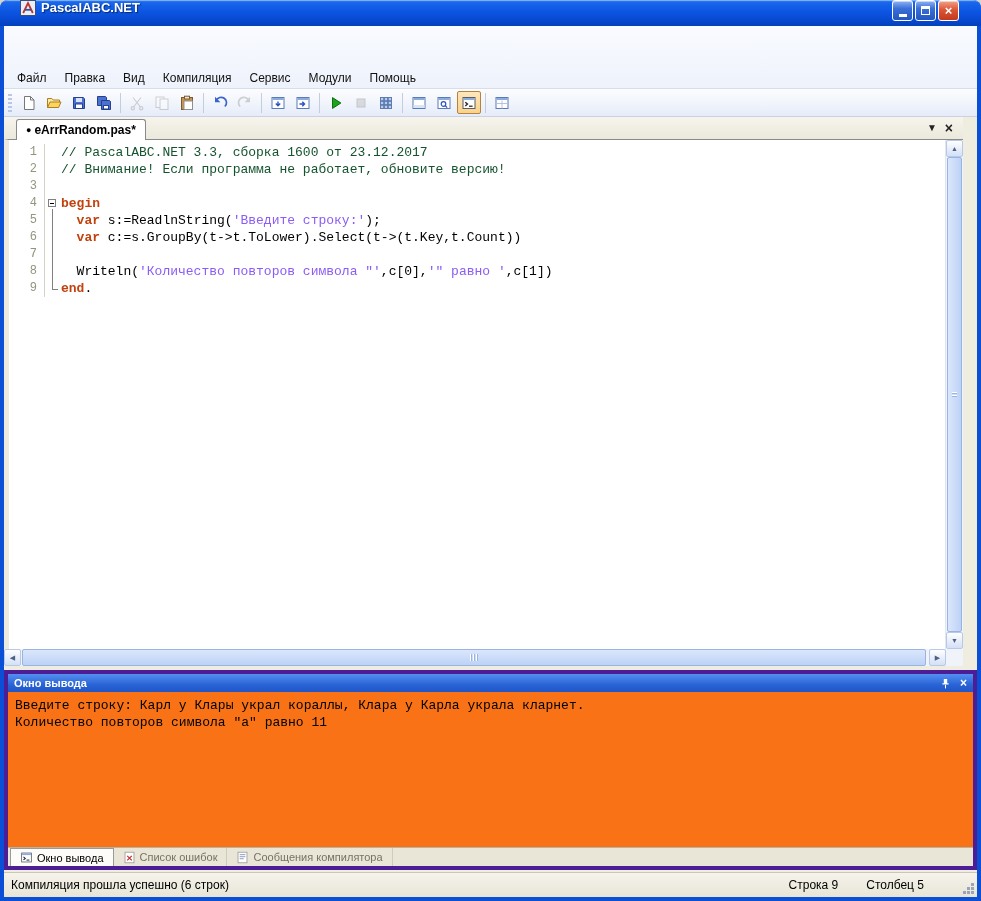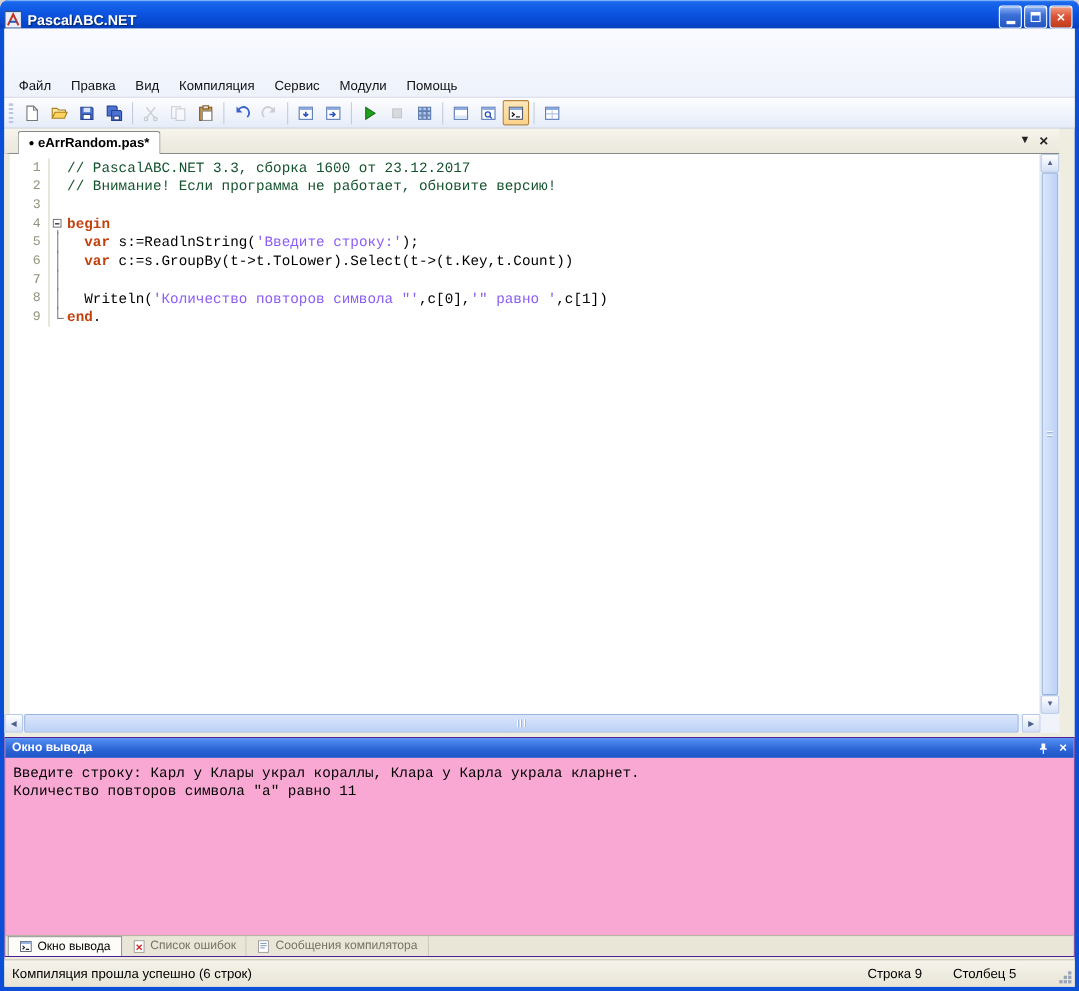--- a/index.html
+++ b/index.html
@@ -1,19 +1,19 @@
 <!DOCTYPE html>
 <html><head>
 <meta charset="utf-8">
 <style>
   html,body{margin:0;padding:0;background:#d6d3ce;font-family:"Liberation Sans",sans-serif;}
   *{box-sizing:border-box;}
   .window{width:981px;height:901px;background:#0a4fd6;padding:0 4px 4px;border-radius:8px 8px 0 0;display:flex;flex-direction:column;overflow:hidden;}
   
-  .titlebar{flex:0 0 26px;display:flex;align-items:flex-end;gap:5px;padding:0 4px;border-radius:6px 6px 0 0;margin:0 -4px;
+  .titlebar{flex:0 0 26px;display:flex;align-items:flex-start;gap:5px;padding:0 20px;border-radius:6px 6px 0 0;margin:0 -4px;
     background:linear-gradient(180deg,#3f8cf8 0%,#1a66ec 9%,#0c55e2 45%,#0747cd 82%,#0340bb 100%);
     box-shadow:inset 0 1px 0 rgba(255,255,255,.35);}
   .app-icon{width:16px;height:16px;display:inline-flex;}
   .title-text{color:#fff;font-weight:bold;font-size:13px;text-shadow:1px 1px 1px rgba(0,0,0,.5);flex:1;}
   .title-btns{display:flex;gap:2px;padding-right:2px;}
   .tbtn{width:21px;height:21px;border:1px solid #fff;border-radius:3px;display:flex;align-items:center;justify-content:center;color:#fff;font-size:13px;font-weight:bold;
     background:linear-gradient(180deg,#8fb4f4,#3b6fd8 40%,#2356be);box-shadow:inset 0 1px 0 rgba(255,255,255,.5);}
   .tbtn.close{background:linear-gradient(180deg,#f0a38c,#dd5636 45%,#c03a1c);}
   .tbtn.min i{display:block;width:8px;height:3px;background:#fff;margin-top:9px;}
   .tbtn.max i{display:block;width:9px;height:9px;border:1px solid #fff;border-top:3px solid #fff;}
@@ -59,26 +59,26 @@
   .v-thumb::after{content:"";position:absolute;left:4px;right:4px;top:50%;margin-top:-3px;height:6px;
     background:repeating-linear-gradient(180deg,#fff 0 1px,#9ab4dd 1px 2px,transparent 2px 3px);}
   .hscroll{flex:0 0 17px;display:flex;background:#f0f3fa;}
   .h-track{flex:1;position:relative;}
   .h-thumb{position:absolute;top:0;bottom:0;left:1px;right:3px;background:linear-gradient(180deg,#dbe6fb,#bdd2f7);border:1px solid #98b4e0;border-radius:2px;}
   .h-thumb::after{content:"";position:absolute;top:4px;bottom:4px;left:50%;margin-left:-4px;width:8px;
     background:repeating-linear-gradient(90deg,#fff 0 1px,#9ab4dd 1px 2px,transparent 2px 3px);}
   .sb-corner{flex:0 0 17px;background:#f0f3fa;}
   
   .dock-gap{flex:0 0 4px;}
-  .output-window{flex:0 0 200px;display:flex;flex-direction:column;border:1px solid #4c1d95;background:#fff;min-height:0;}
+  .output-window{flex:0 0 200px;display:flex;flex-direction:column;border:4px solid #4c1d95;background:#fff;min-height:0;}
   .out-header{flex:0 0 18px;display:flex;align-items:center;color:#fff;font-size:11px;font-weight:bold;padding:0 6px;
     background:linear-gradient(180deg,#5490f2,#2a63d5 60%,#1f55c6);}
   .out-hbtns{margin-left:auto;display:flex;gap:9px;align-items:center;}
   .oh-btn{display:inline-flex;align-items:center;color:#fff;font-size:12px;font-weight:bold;line-height:1;}
-  .out-content{flex:1;overflow:hidden;background:#f9a8d4;padding:5px 7px;font:13px/17px "Liberation Mono",monospace;color:#000;}
+  .out-content{flex:1;overflow:hidden;background:#f97316;padding:5px 7px;font:13px/17px "Liberation Mono",monospace;color:#000;}
   .bottom-tabs{flex:0 0 19px;display:flex;align-items:stretch;background:#e9e6d8;border-top:1px solid #b8b4a4;padding-left:2px;}
   .btab{display:flex;align-items:center;gap:4px;padding:0 9px;font-size:11px;color:#767264;border-right:1px solid #cfccbe;}
   .btab.active{background:#fdfcf8;color:#000;border:1px solid #9a9a9a;border-bottom:none;}
   .btab-icon{display:inline-flex;}
   
   .statusbar{flex:0 0 25px;display:flex;align-items:center;background:linear-gradient(#f5f3eb,#e8e5d7);border-top:1px solid #cbc7b8;padding:0 7px;font-size:12px;color:#000;margin-top:2px;position:relative;}
   .status-right{margin-left:auto;display:flex;gap:28px;margin-right:46px;align-items:flex-end;}
   .grip{position:absolute;right:2px;bottom:2px;width:13px;height:13px;}
   .grip::before{content:"";position:absolute;right:1px;bottom:1px;width:3px;height:3px;background:#9aa4b8;
     box-shadow:-4px 0 #9aa4b8,-8px 0 #9aa4b8,0 -4px #9aa4b8,-4px -4px #9aa4b8,0 -8px #9aa4b8;}

